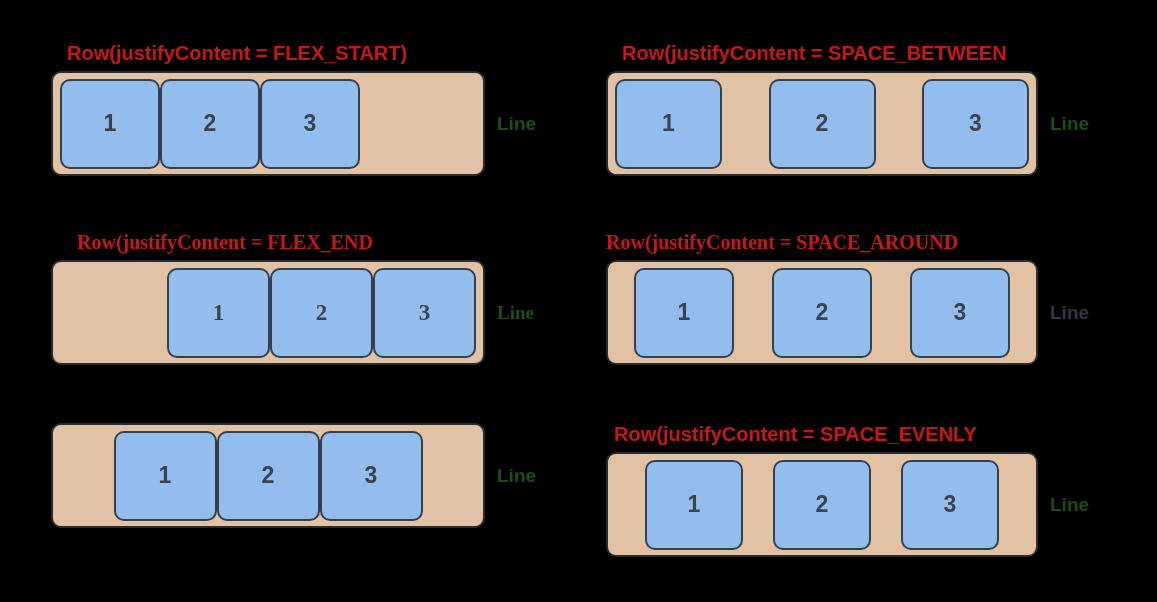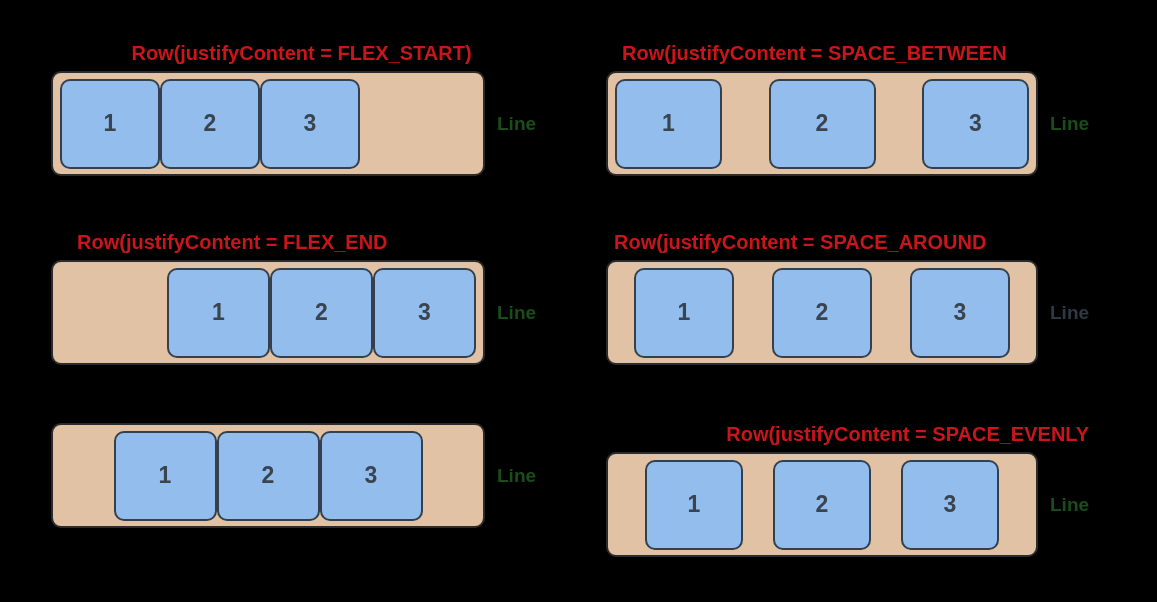--- a/index.html
+++ b/index.html
@@ -76,21 +76,21 @@
   .jc-flex-start   { justify-content: flex-start; }
   .jc-flex-end     { justify-content: flex-end; }
   .jc-central      { justify-content: center; }
   .jc-space-between{ justify-content: space-between; }
   .jc-space-around { justify-content: space-around; }
   .jc-space-evenly { justify-content: space-evenly; }
 
   
   #panel-0 { left: 51px;  top: 42px; }
   #panel-1 { left: 606px; top: 42px; }
-  #panel-2 { left: 51px;  top: 231px; }
+  #panel-2 { left: 51px;  top: 231px; font-family: Liberation Serif, serif; }
   #panel-3 { left: 606px; top: 231px; }
   #panel-4 { left: 51px;  top: 423px; }
   #panel-5 { left: 606px; top: 423px; }
 
   
   #panel-0 .line-container,
   #panel-2 .line-container,
   #panel-4 .line-container { width: 434px; }
   #panel-1 .line-container,
   #panel-3 .line-container,
@@ -98,26 +98,26 @@
 
   
   #panel-0 .item-box { width: 100px; }
   #panel-2 .item-box { width: 103px; }
   #panel-4 .item-box { width: 103px; }
   #panel-1 .item-box { width: 107px; }
   #panel-3 .item-box { width: 100px; }
   #panel-5 .item-box { width: 98px; }
 
   
-  #panel-0 .panel-title { margin-left: 16px; text-align: center; }
+  #panel-0 .panel-title { margin-left: 16px; }
   #panel-2 .panel-title { margin-left: 26px; }
   #panel-4 .panel-title { margin-left: 34px; }
   #panel-1 .panel-title { margin-left: 16px; }
-  #panel-3 .panel-title { margin-left: 8px; }
-  #panel-5 .panel-title { margin-left: 24px; text-align: right; }
+  #panel-3 .panel-title { margin-left: 0px; font-family: Liberation Serif, serif; }
+  #panel-5 .panel-title { margin-left: 8px; }
 </style>
 </head>
 <body>
 
 <div class="panel" id="panel-0">
   <div class="panel-title">Row(justifyContent = FLEX_START)</div>
   <div class="panel-body">
     <div class="line-container jc-flex-start">
       <div class="item-box">1</div>
       <div class="item-box">2</div>

